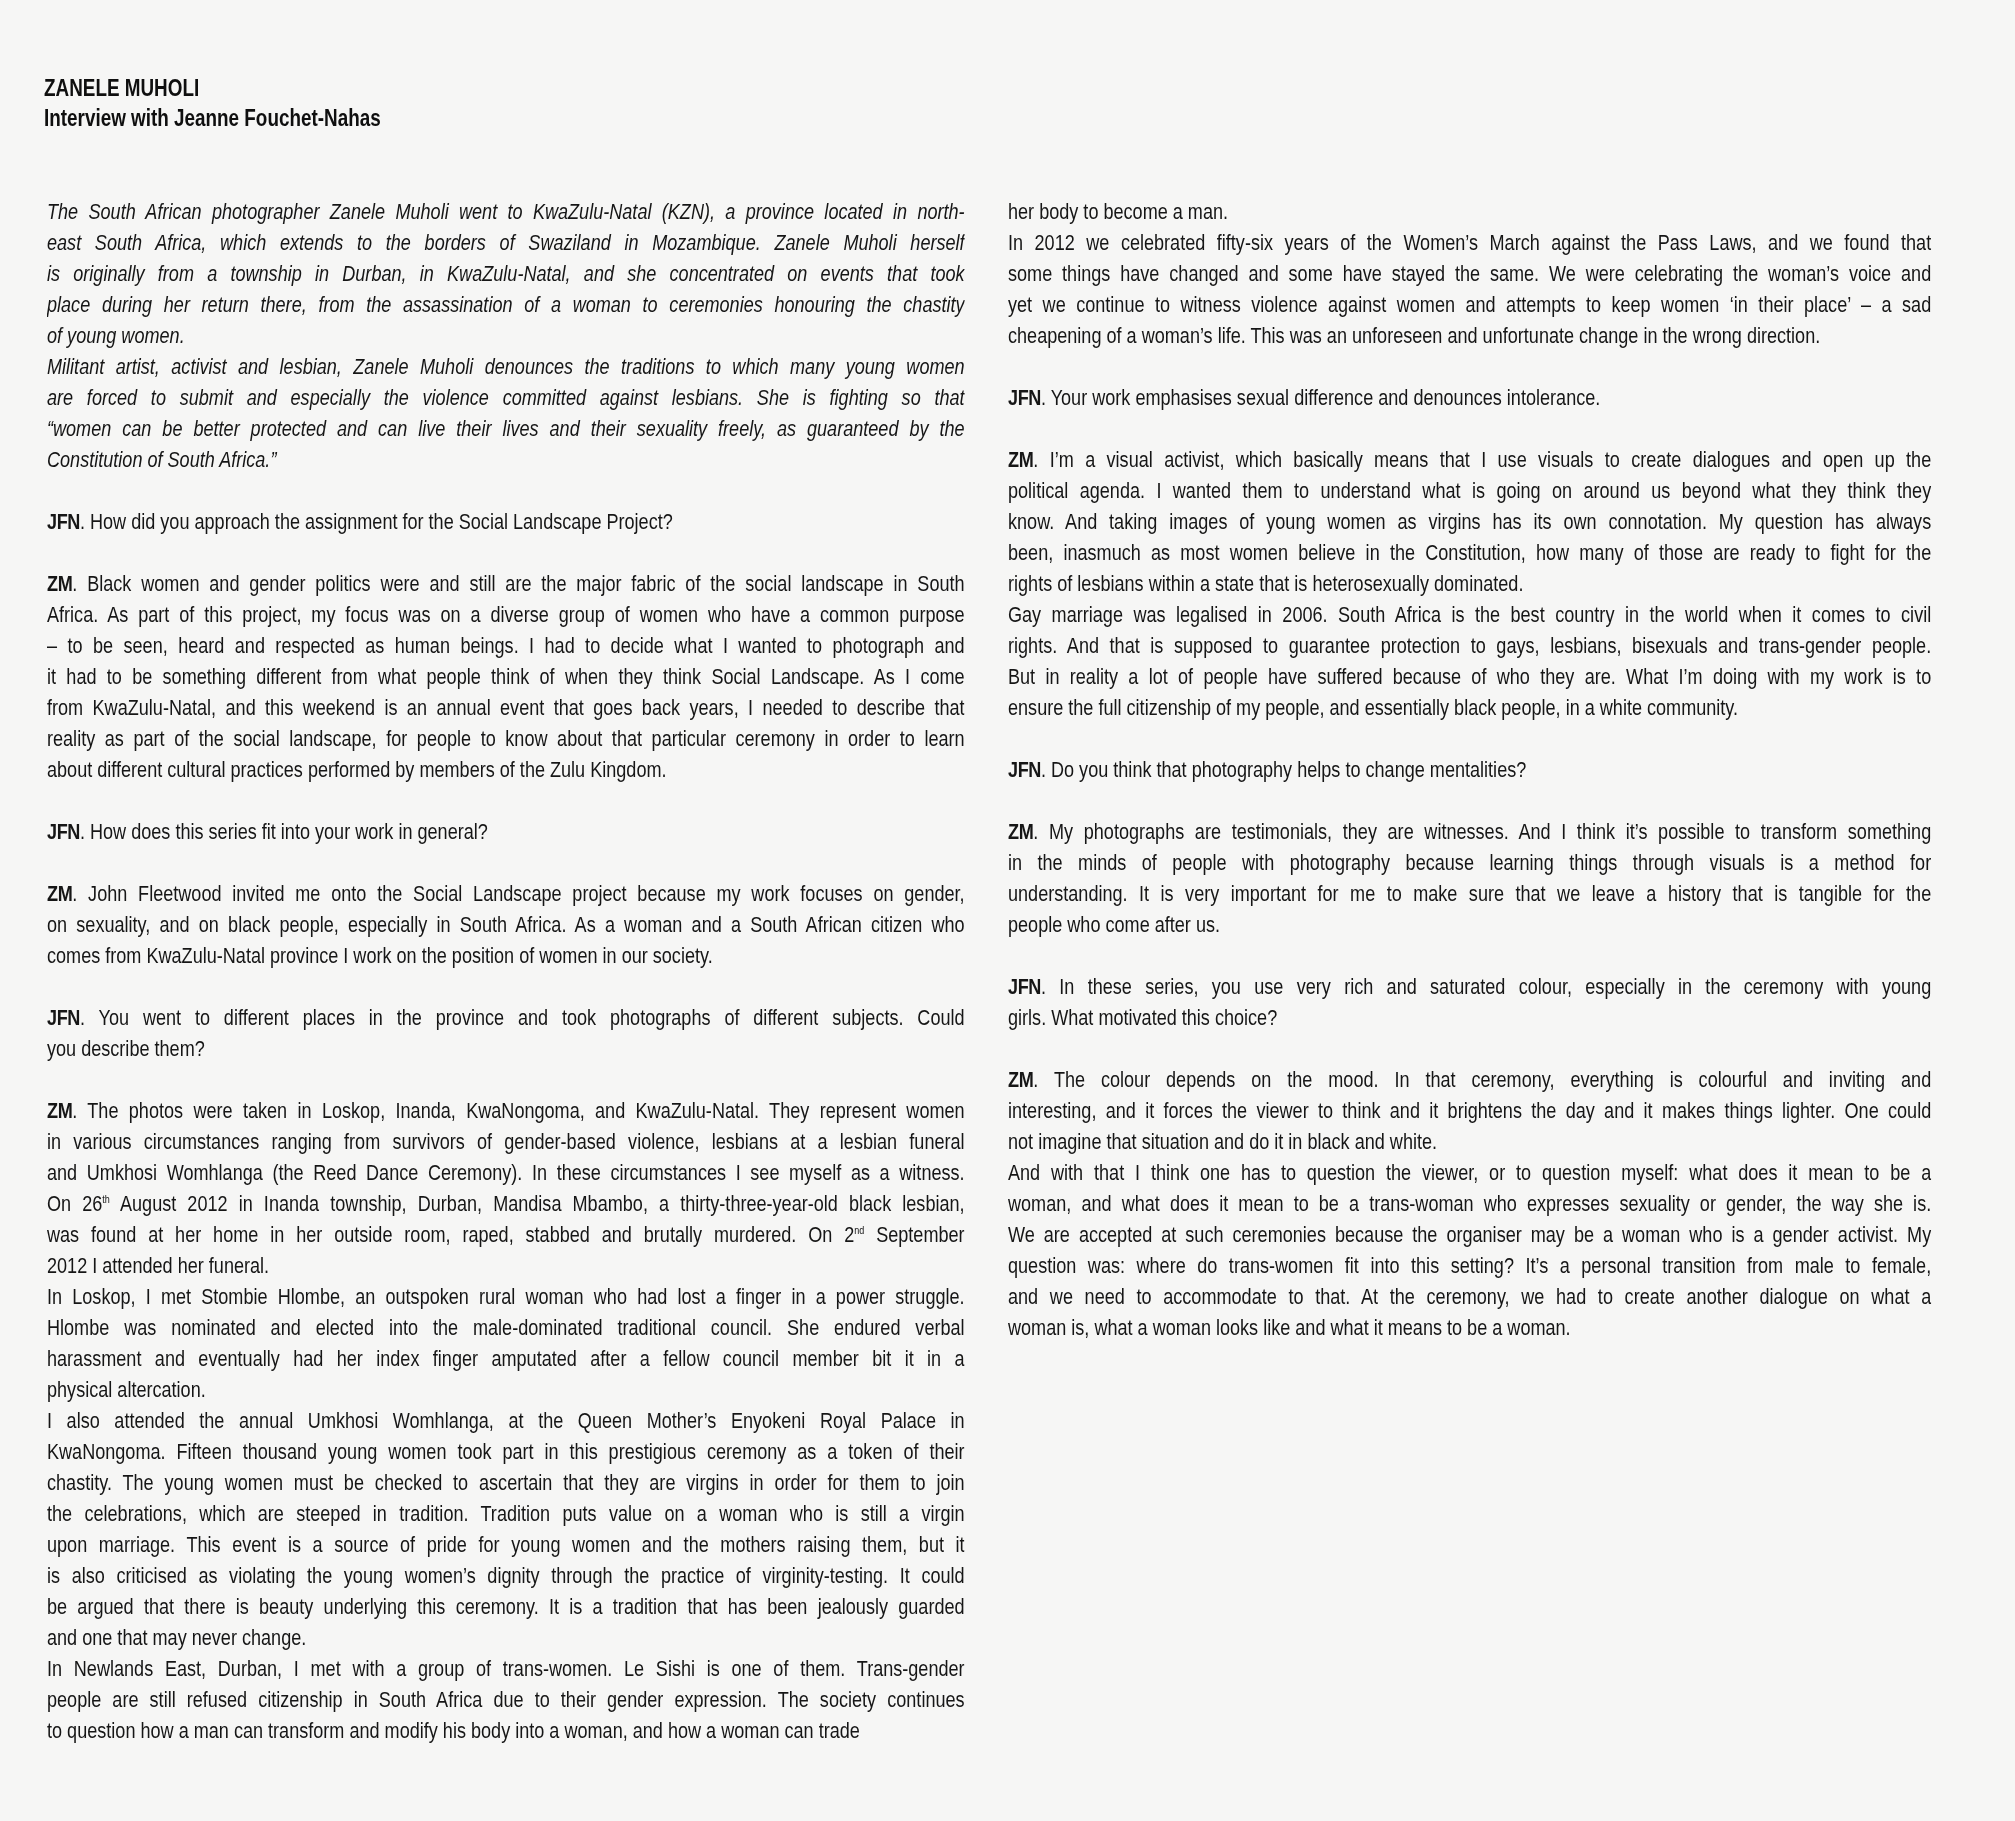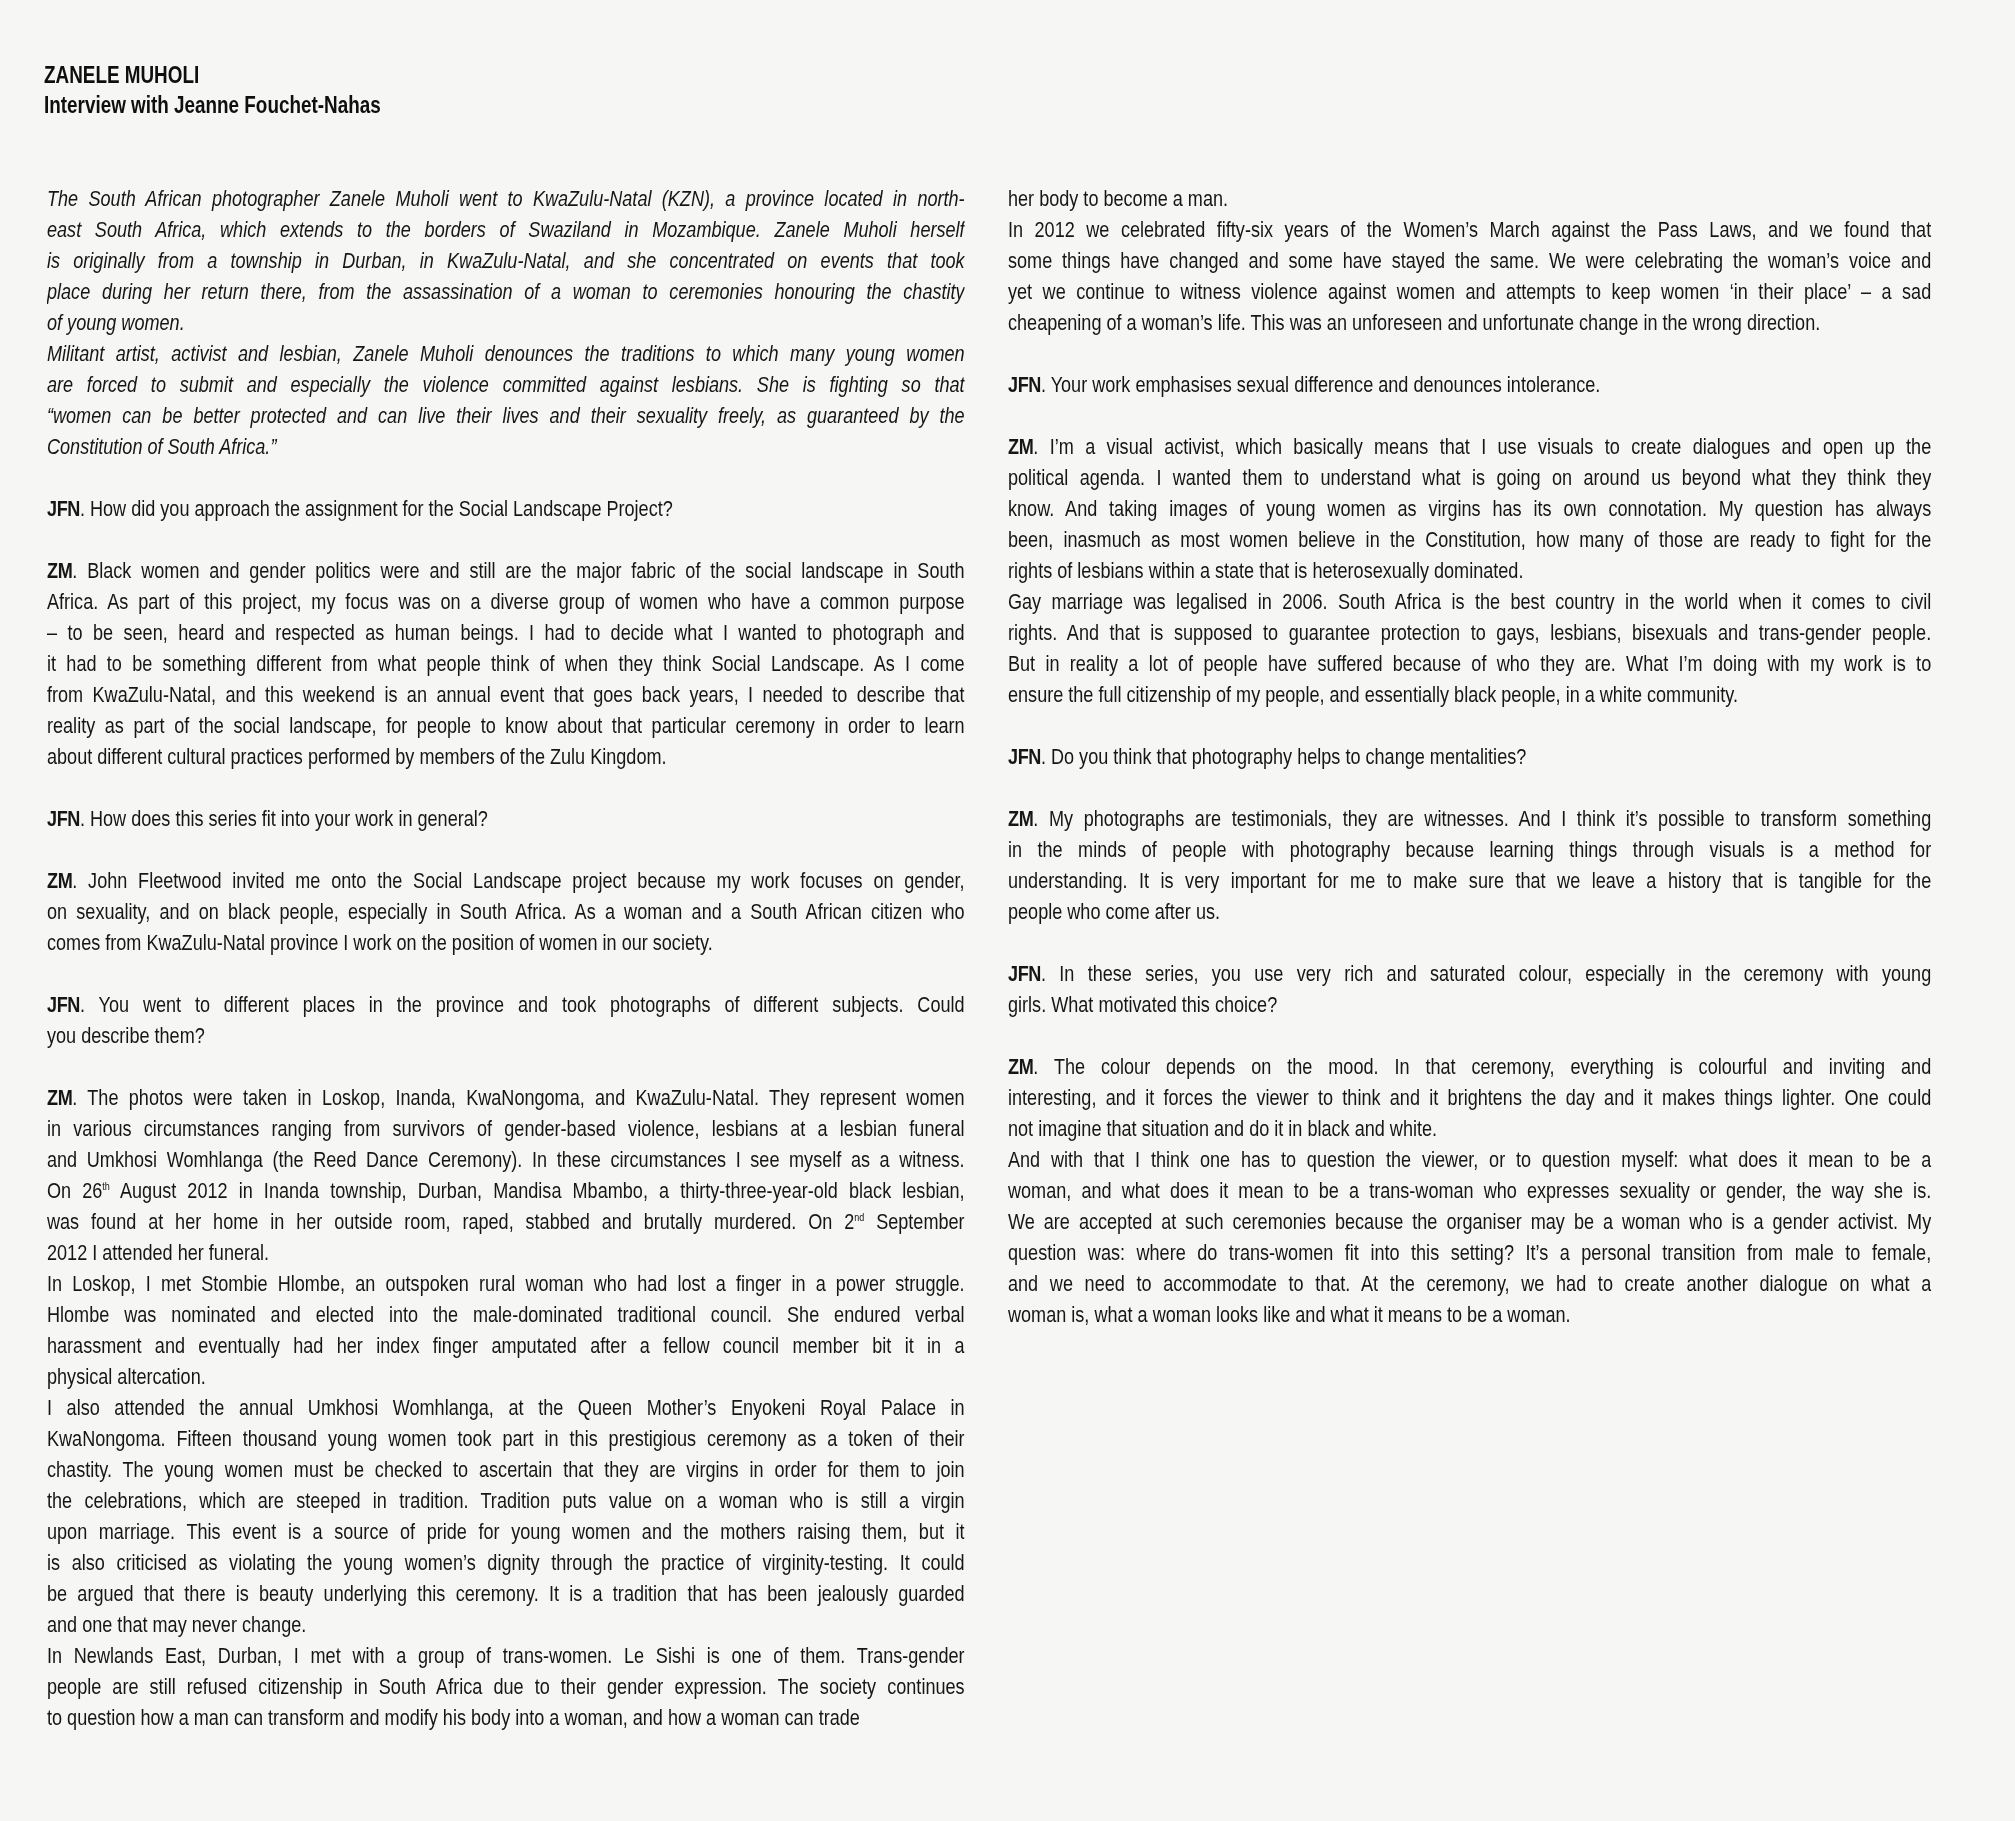--- a/index.html
+++ b/index.html
@@ -2,21 +2,21 @@
 <html style="font-size:8.6px"><head>
 <meta charset="utf-8">
 <style>
   html, body { margin: 0; padding: 0; }
   body {
     width: 2015px; height: 1822px; overflow: hidden;
     background: #f6f6f5; color: #161616;
     font-family: "Liberation Sans", sans-serif;
     position: relative;
   }
-  .page { position: absolute; left: 0; top: 4px; width: 2015px; height: 1482px; }
+  .page { position: absolute; left: 0; top: 17px; width: 2015px; height: 1482px; }
   .header {
     position: absolute; left: 44px; top: 56px;
     transform: scaleX(0.8); transform-origin: 0 0;
     font-weight: bold; font-size: 23.6px; line-height: 30px; color: #0f0f0f;
     white-space: nowrap;
   }
   .header div { height: 30px; }
   .col {
     position: absolute; top: 179px;
     transform: scaleX(0.8); transform-origin: 0 0;

